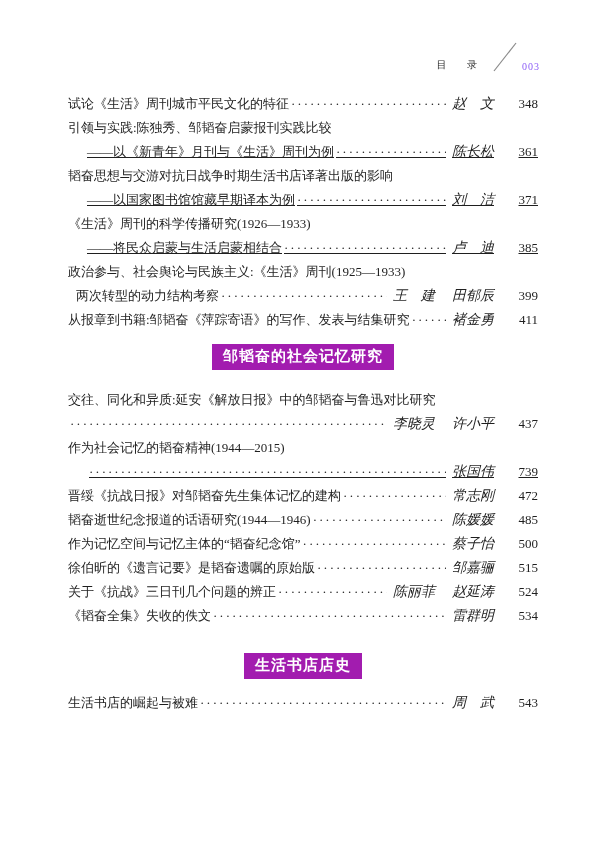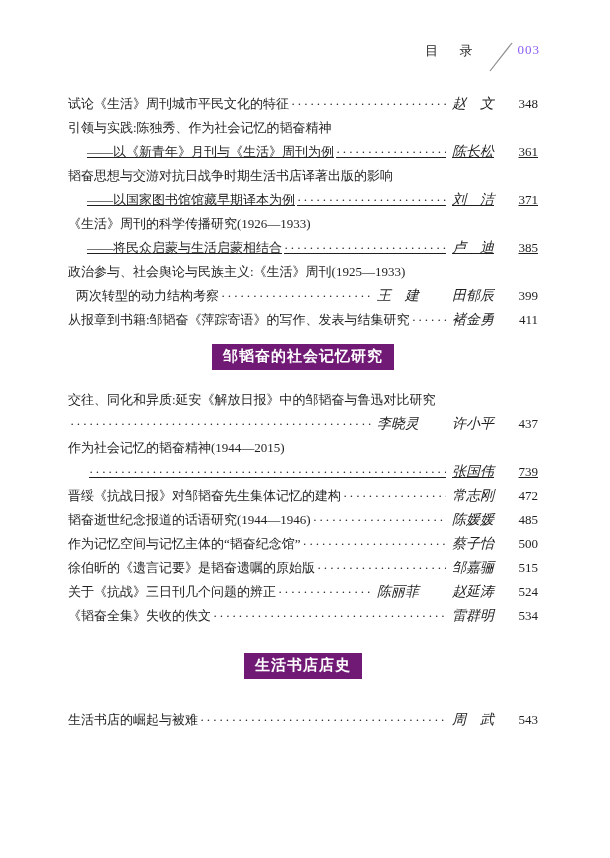--- a/index.html
+++ b/index.html
@@ -7,22 +7,22 @@
     position:relative;
     width:610px; height:858px;
     background:#ffffff;
     overflow:hidden;
     font-family:"Liberation Serif","DejaVu Serif",serif;
     color:#1f1f1f;
   }
   
   .running-head {
     position:absolute; top:42px; right:70px;
-    display:flex; align-items:flex-start;
-    font-size:13px; color:#2a2a2a;
+    display:flex; align-items:flex-end;
+    font-size:10px; color:#2a2a2a;
   }
   .rh-title { letter-spacing:9px; margin-right:2px; }
   .rh-slash { width:26px; height:30px; margin:0 4px; }
   .rh-page { letter-spacing:1px; color:#8b5cf6; }
   
   .content { position:absolute; left:68px; right:72px; top:92px; }
   .row {
     display:flex; align-items:baseline;
     height:24px; line-height:24px;
     font-size:13px; white-space:nowrap;
@@ -32,33 +32,33 @@
   .row.indent-cont  { padding-left:8px; }
   .leader {
     flex:1 1 0; min-width:0;
     overflow:hidden;
     margin:0 6px 0 2px;
     letter-spacing:2px;
     font-size:13px; color:#2a2a2a;
   }
   .authors { flex:0 0 auto; display:flex; }
   .author { font-style:italic; font-size:14px; }
-  .author + .author { margin-left:33px; }
+  .author + .author { margin-left:17px; }
   .pageno {
     flex:0 0 34px; text-align:right;
     margin-left:10px; font-size:13px; color:#1f1f1f;
   }
   
   .section-header-wrap { text-align:center; }
   .wrap-a { margin-top:12px; margin-bottom:18px; }
   .wrap-b { margin-top:15px; margin-bottom:18px; }
-  .wrap-c { margin-top:25px; margin-bottom:29px;text-decoration:underline; }
+  .wrap-c { margin-top:25px; margin-bottom:12px;text-decoration:underline; }
   .section-header {
     display:inline-block;
-    background:#701a75; color:#ffffff;
+    background:#a21caf; color:#ffffff;
     font-family:"Liberation Sans","DejaVu Sans",sans-serif;
     font-weight:bold; font-size:15px;
     letter-spacing:1px;
     padding:3px 11px 4px 11px;
   }
 </style>
 </head>
 <body>
 
 <div class="page">
@@ -76,21 +76,21 @@
     <div>
       <div class="row">
         <span class="title">试论《生活》周刊城市平民文化的特征</span>
         <span class="leader">··························································································</span>
         <span class="authors">
             <span class="author">赵　文</span>
           </span>
         <span class="pageno">348</span>
       </div>
       <div class="row">
-        <span class="title">引领与实践:陈独秀、作为社会记忆的韬奋精神</span>
+        <span class="title">引领与实践:陈独秀、邹韬奋启蒙报刊实践比较</span>
       </div>
       <div class="row indent-dash">
         <span class="title">——以《新青年》月刊与《生活》周刊为例</span>
         <span class="leader">··························································································</span>
         <span class="authors">
             <span class="author">陈长松</span>
           </span>
         <span class="pageno">361</span>
       </div>
       <div class="row">

